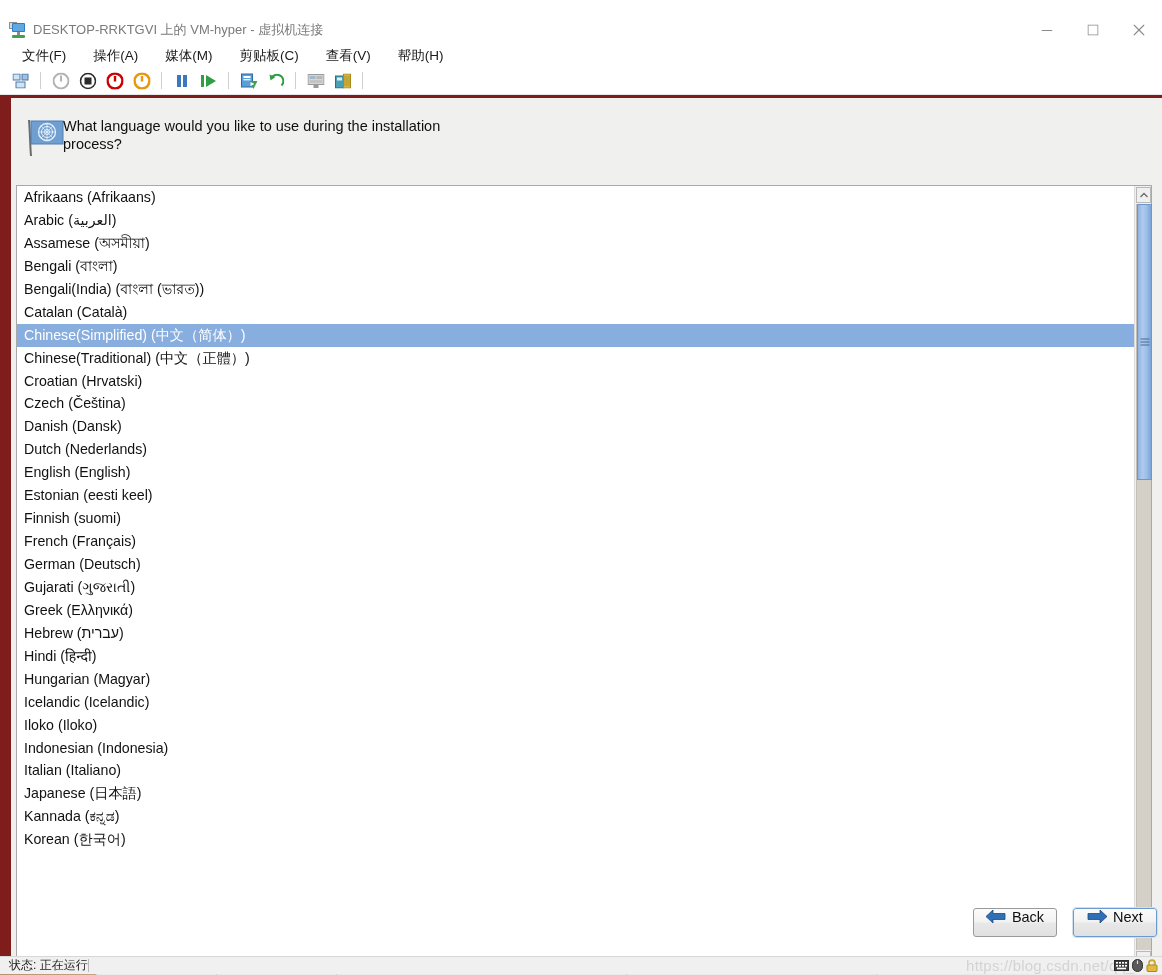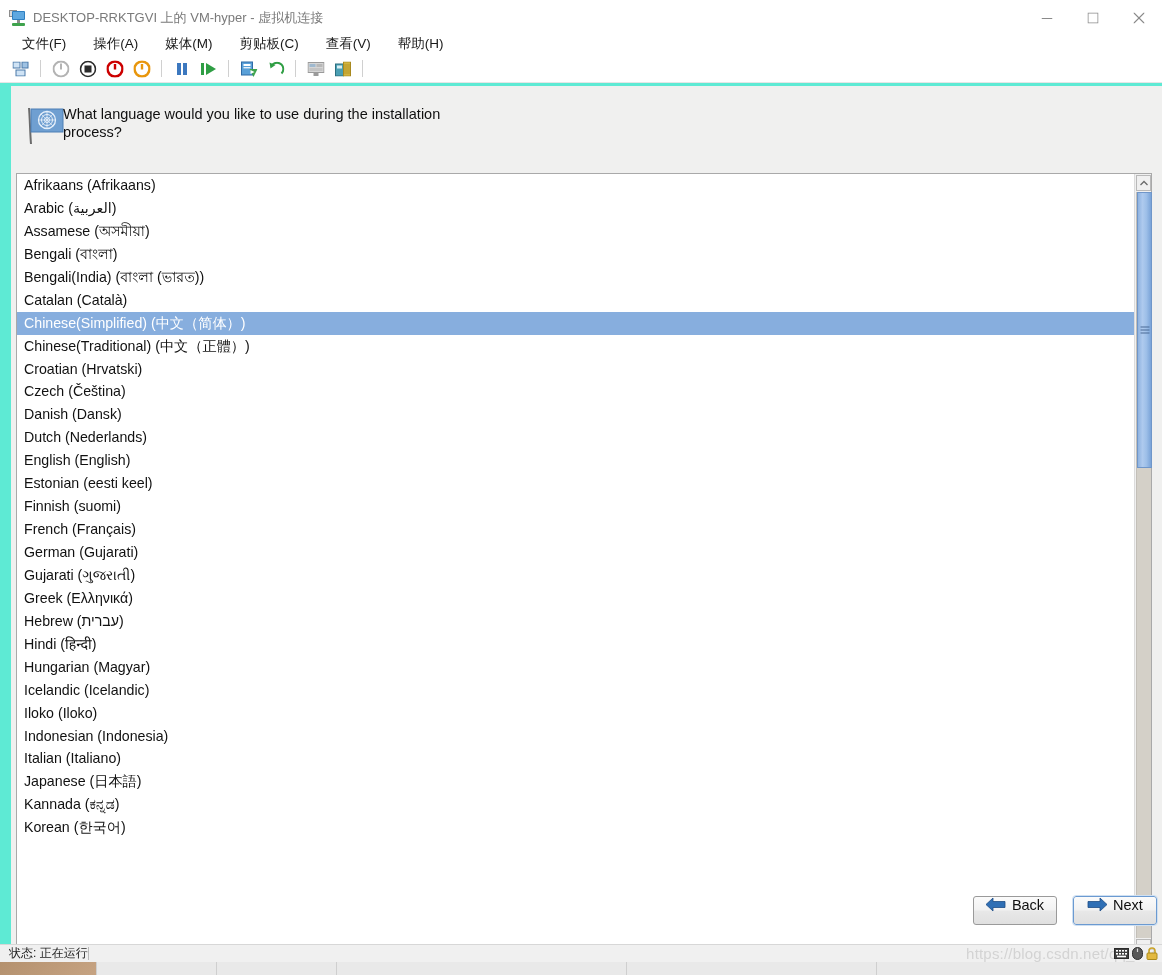--- a/index.html
+++ b/index.html
@@ -17,21 +17,21 @@
             background:#5d6876;border-radius:1px;}
   #dockred{position:absolute;left:0;top:205px;width:11px;height:42px;background:#cf1322;}
   #dockred:after{content:"";position:absolute;left:2px;top:14px;width:7px;height:12px;
                  background:#fff;opacity:.8;}
   #deskbottom{position:absolute;left:0;top:957px;width:1162px;height:18px;background:#e9e9e9;}
   .deskseg{position:absolute;top:957px;height:18px;border-left:1px solid #cfcfcf;}
   #deskcorner{position:absolute;left:0;top:940px;width:96px;height:35px;
               background:linear-gradient(135deg,#b08d6a,#c6a382);}
 
   
-  #win{position:absolute;left:0;top:4px;width:1162px;height:957px;background:#5eead4;
+  #win{position:absolute;left:0;top:16px;width:1162px;height:957px;background:#7f1d1d;
        border-right:1px solid #cfcfcf;}
 
   
   #titlebar{position:relative;height:28px;background:#ffffff;}
   #title-icon{position:absolute;left:9px;top:5px;width:18px;height:18px;}
   #title-text{position:absolute;left:33px;top:5px;font-size:13px;color:#7a7a7a;
               white-space:nowrap;line-height:18px;}
   .wbtn{position:absolute;top:0;width:46px;height:28px;cursor:default;}
   .wbtn svg{position:absolute;left:50%;top:50%;transform:translate(-50%,-50%);}
   #btn-min{right:92px;} #btn-max{right:46px;} #btn-close{right:0px;}
@@ -282,21 +282,21 @@
             <div class="lrow sel">Chinese(Simplified) (中文（简体）)</div>
             <div class="lrow">Chinese(Traditional) (中文（正體）)</div>
             <div class="lrow">Croatian (Hrvatski)</div>
             <div class="lrow">Czech (Čeština)</div>
             <div class="lrow">Danish (Dansk)</div>
             <div class="lrow">Dutch (Nederlands)</div>
             <div class="lrow">English (English)</div>
             <div class="lrow">Estonian (eesti keel)</div>
             <div class="lrow">Finnish (suomi)</div>
             <div class="lrow">French (Français)</div>
-            <div class="lrow">German (Gujarati)</div>
+            <div class="lrow">German (Deutsch)</div>
             <div class="lrow">Gujarati (ગુજરાતી)</div>
             <div class="lrow">Greek (Ελληνικά)</div>
             <div class="lrow">Hebrew (עברית)</div>
             <div class="lrow">Hindi (हिन्दी)</div>
             <div class="lrow">Hungarian (Magyar)</div>
             <div class="lrow">Icelandic (Icelandic)</div>
             <div class="lrow">Iloko (Iloko)</div>
             <div class="lrow">Indonesian (Indonesia)</div>
             <div class="lrow">Italian (Italiano)</div>
             <div class="lrow">Japanese (日本語)</div>

